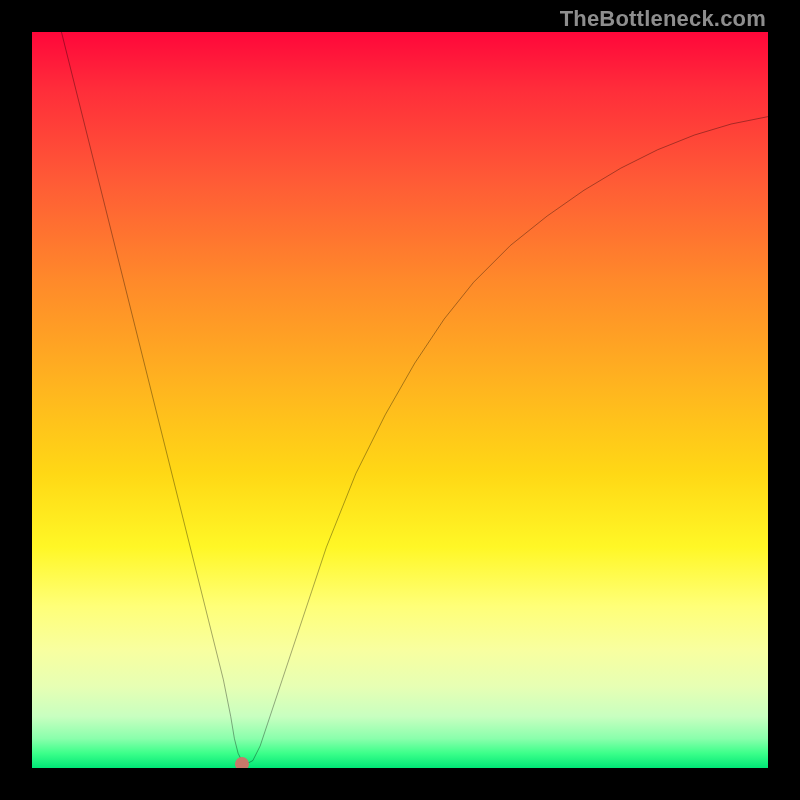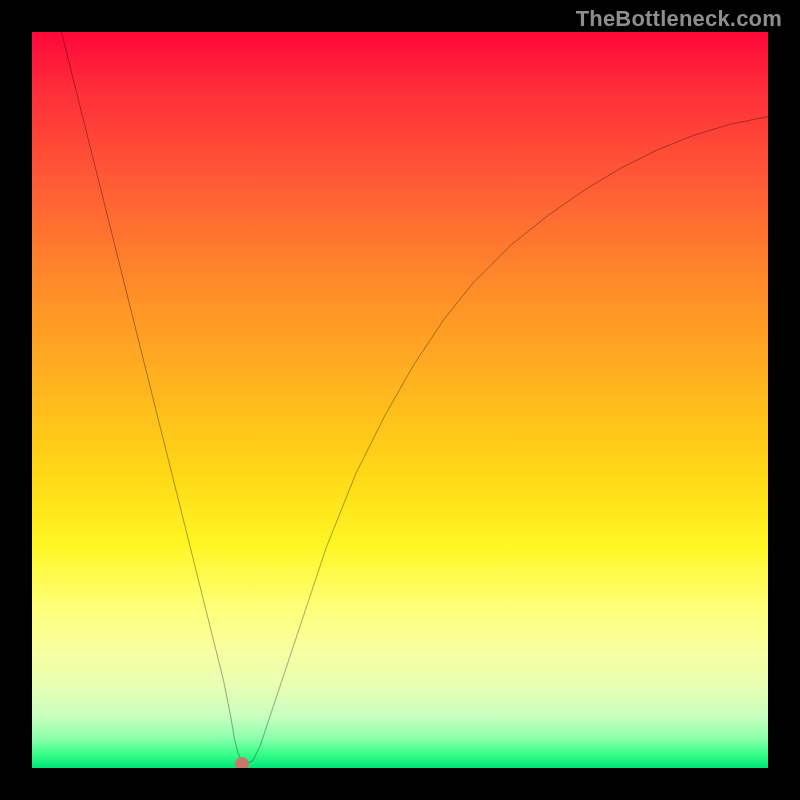--- a/index.html
+++ b/index.html
@@ -40,21 +40,21 @@
     width: 14px;
     height: 14px;
     border-radius: 50%;
     background: #c8786a;
     transform: translate(-50%, -50%);
   }
 
   .watermark {
     position: absolute;
     top: 6px;
-    right: 18px;
+    right: 34px;
     color: #8e8e8e;
     font-size: 22px;
     font-weight: 600;
     letter-spacing: 0.2px;
     user-select: none;
   }
 </style>
 </head>
 <body>
 

